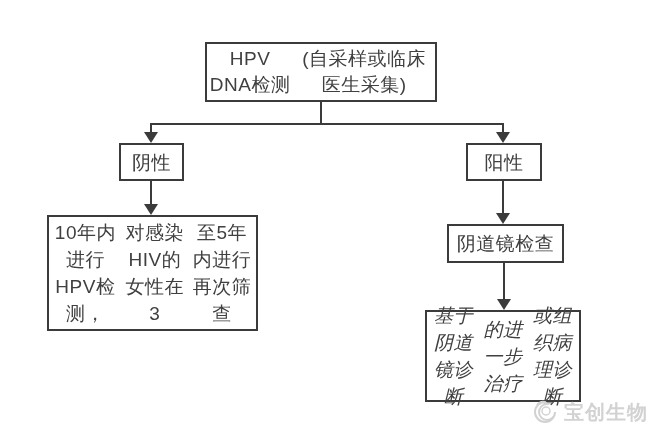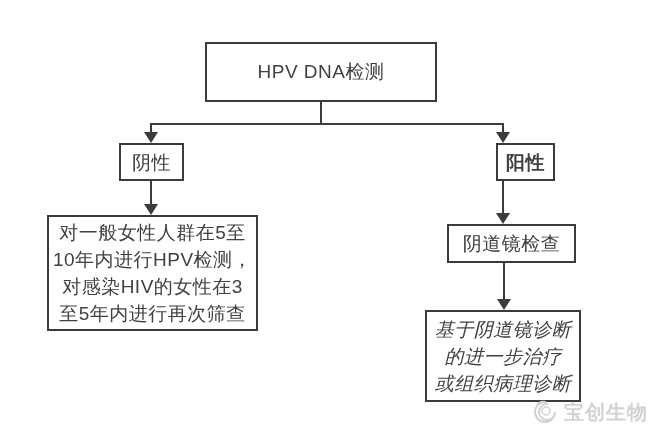--- a/index.html
+++ b/index.html
@@ -16,34 +16,34 @@
     left: 0; top: 0;
     width: 653px; height: 439px;
     pointer-events: none;
   }
   .box {
     position: absolute;
     box-sizing: border-box;
     border: 2px solid #3b3b3b;
     background: #ffffff;
     display: flex;
-    flex-direction: column;
+    flex-direction: row;
     align-items: center;
     justify-content: center;
     text-align: center;
     color: #404040;
     font-size: 19px;
     line-height: 27px;
     letter-spacing: 0.5px;
   }
   .box-title     { left: 205px; top: 42px;  width: 232px; height: 60px;  line-height: 26px; }
   .box-negative  { left: 119px; top: 143px; width: 65px;  height: 38px;  }
-  .box-positive  { left: 496px; top: 143px; width: 59px;  height: 38px; font-weight: bold;  }
+  .box-positive  { left: 466px; top: 143px; width: 76px;  height: 38px;  }
   .box-followup  { left: 47px;  top: 215px; width: 211px; height: 116px; }
-  .box-colposcopy{ left: 447px; top: 224px; width: 129px; height: 39px;  }
+  .box-colposcopy{ left: 447px; top: 224px; width: 117px; height: 39px;  }
   .box-treatment { left: 425px; top: 310px; width: 156px; height: 92px; font-style: italic;  }
   .watermark {
     position: absolute;
     left: 531px; top: 398px;
     display: flex;
     align-items: center;
     gap: 5px;
     color: #d2d2d2;
     text-align: right;
   }
@@ -75,32 +75,32 @@
 
     <line x1="503" y1="181" x2="503" y2="214" stroke="#3b3b3b" stroke-width="2"></line>
     <polygon points="496,213 510,213 503,224" fill="#3b3b3b"></polygon>
 
     <line x1="504" y1="263" x2="504" y2="300" stroke="#3b3b3b" stroke-width="2"></line>
     <polygon points="497,299 511,299 504,310" fill="#3b3b3b"></polygon>
   </svg>
 
   <div class="box box-title">
     <span>HPV DNA检测</span>
+    <span>(自采样或临床医生采集)</span>
   </div>
 
   <div class="box box-negative">
     <span>阴性</span>
   </div>
 
   <div class="box box-positive">
     <span>阳性</span>
   </div>
 
   <div class="box box-followup">
-    <span>对一般女性人群在5至</span>
     <span>10年内进行HPV检测，</span>
     <span>对感染HIV的女性在3</span>
     <span>至5年内进行再次筛查</span>
   </div>
 
   <div class="box box-colposcopy">
     <span>阴道镜检查</span>
   </div>
 
   <div class="box box-treatment">

